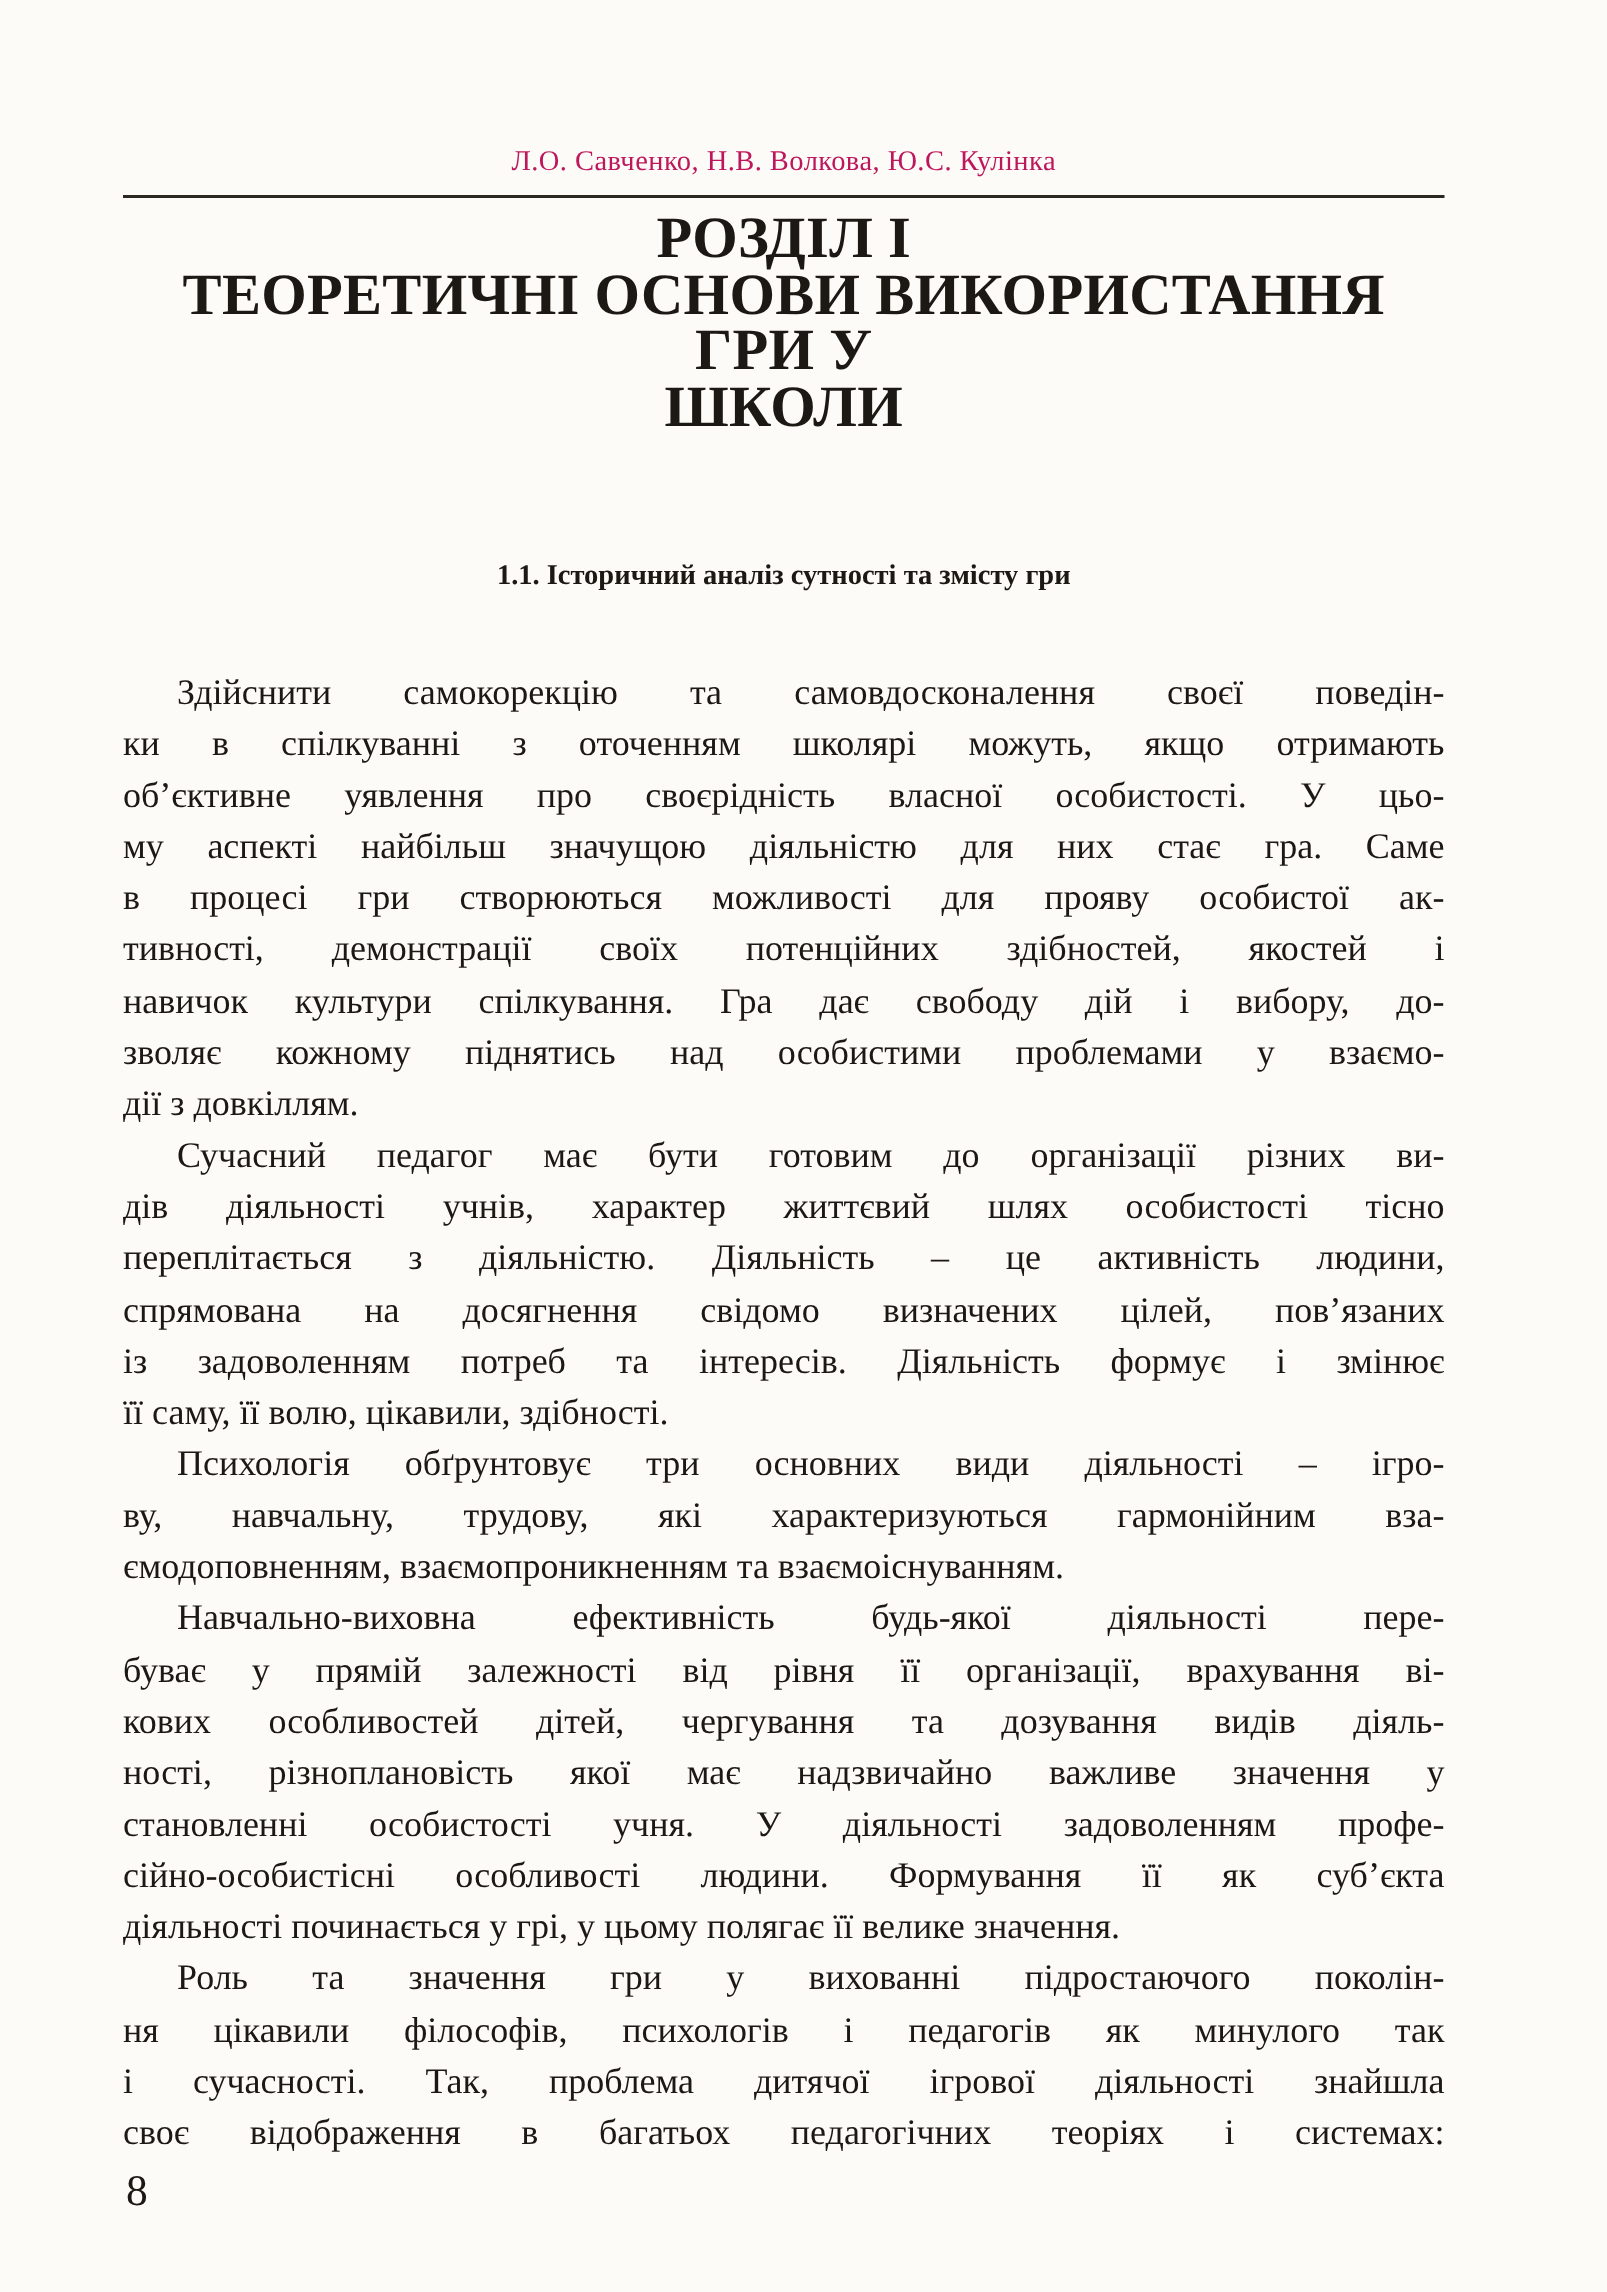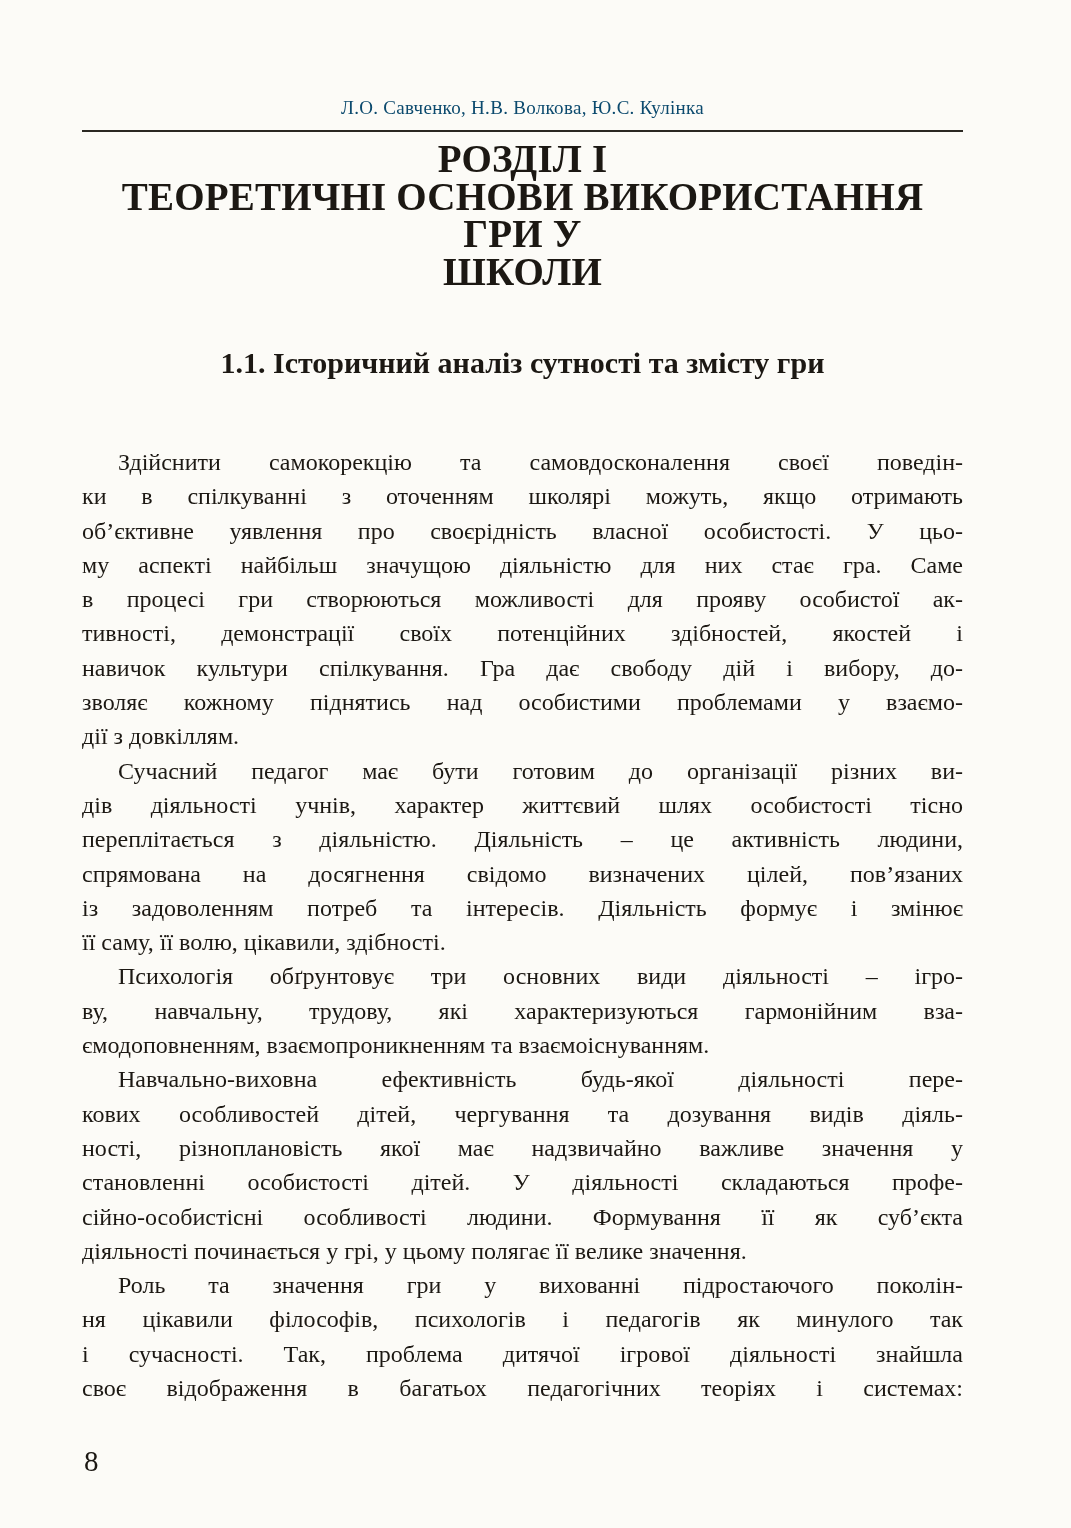--- a/index.html
+++ b/index.html
@@ -20,21 +20,21 @@
   .running-header {
     position: absolute;
     top: 96px;
     left: 82px;
     width: 881px;
     text-align: center;
   }
   .authors {
     font-size: 19px;
     line-height: 24px;
-    color: #0c4a6e;
+    color: #be185d;
     letter-spacing: 0.3px;
   }
   .header-rule {
     border: none;
     border-top: 2px solid #2b2822;
     margin: 10px 0 0 0;
     width: 100%;
   }
   .chapter-title {
     position: absolute;
@@ -43,26 +43,26 @@
     width: 881px;
     margin: 0;
     text-align: center;
     font-size: 39px;
     font-weight: bold;
     line-height: 37.5px;
     letter-spacing: 0.2px;
   }
   .section-heading {
     position: absolute;
-    top: 346px;
+    top: 367px;
     left: 82px;
     width: 881px;
     margin: 0;
     text-align: center;
-    font-size: 30px;
+    font-size: 19px;
     font-weight: bold;
     line-height: 34px;
   }
   .body-text {
     position: absolute;
     top: 445px;
     left: 82px;
     width: 881px;
     font-size: 24px;
     line-height: 34.3px;
@@ -121,23 +121,24 @@
         <div class="line">із задоволенням потреб та інтересів. Діяльність формує і змінює</div>
         <div class="line last">її саму, її волю, цікавили, здібності.</div>
       </div>
       <div class="paragraph">
         <div class="line first">Психологія обґрунтовує три основних види діяльності – ігро-</div>
         <div class="line">ву, навчальну, трудову, які характеризуються гармонійним вза-</div>
         <div class="line last">ємодоповненням, взаємопроникненням та взаємоіснуванням.</div>
       </div>
       <div class="paragraph">
         <div class="line first">Навчально-виховна ефективність будь-якої діяльності пере-</div>
+        <div class="line">буває у прямій залежності від рівня її організації, врахування ві-</div>
         <div class="line">кових особливостей дітей, чергування та дозування видів діяль-</div>
         <div class="line">ності, різноплановість якої має надзвичайно важливе значення у</div>
-        <div class="line">становленні особистості дітей. У діяльності складаються профе-</div>
+        <div class="line">становленні особистості учня. У діяльності задоволенням профе-</div>
         <div class="line">сійно-особистісні особливості людини. Формування її як суб’єкта</div>
         <div class="line last">діяльності починається у грі, у цьому полягає її велике значення.</div>
       </div>
       <div class="paragraph">
         <div class="line first">Роль та значення гри у вихованні підростаючого поколін-</div>
         <div class="line">ня цікавили філософів, психологів і педагогів як минулого так</div>
         <div class="line">і сучасності. Так, проблема дитячої ігрової діяльності знайшла</div>
         <div class="line">своє відображення в багатьох педагогічних теоріях і системах:</div>
       </div>
     </div>

